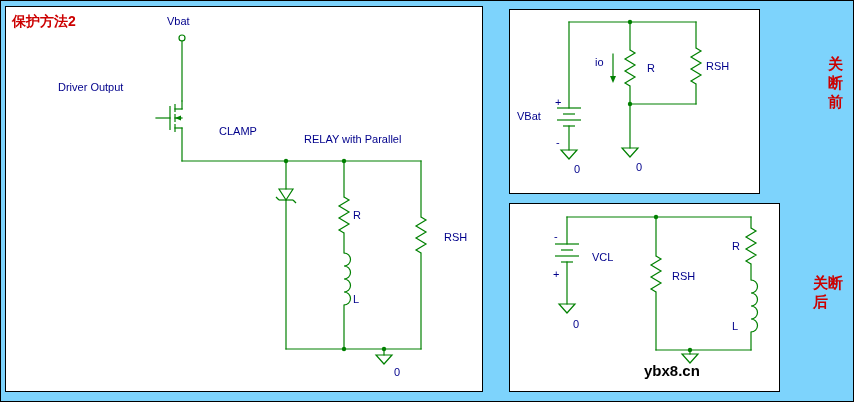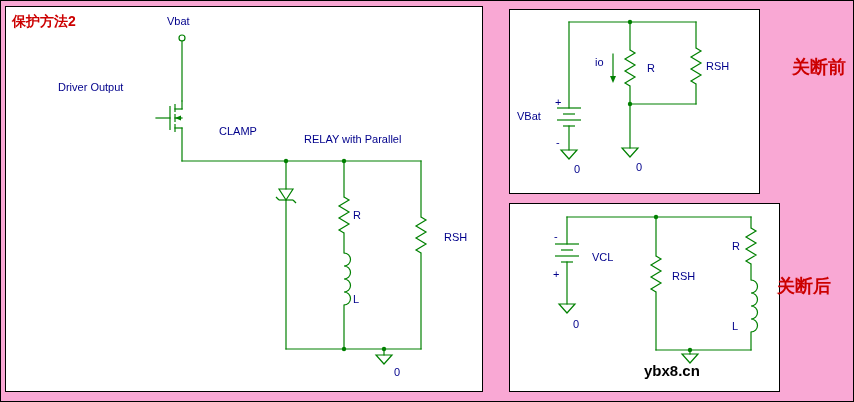--- a/index.html
+++ b/index.html
@@ -1,32 +1,32 @@
 <!DOCTYPE html>
 <html style="--wire: #008000; --label: #00008b; --caption: #cc0000;"><head>
 <meta charset="utf-8">
 <style>
   :root{ --wire:#008000; --label:#00008b; --caption:#cc0000; }
   html,body{margin:0;padding:0;background:#fff;}
   .page{
     position:relative; width:854px; height:402px;
-    border:1px solid #000; box-sizing:border-box; background:#f9a8d4;
+    border:1px solid #000; box-sizing:border-box; background:#7dd3fc;
     font-family:"Liberation Sans", sans-serif; overflow:hidden;
   }
   .panel{ position:absolute; border:1px solid #000; background:#fff; box-sizing:border-box; }
   .panel svg{ display:block; }
   .wire{ stroke:var(--wire); stroke-width:1.2; fill:none; stroke-linecap:square; }
   .comp{ stroke:var(--wire); stroke-width:1.2; fill:none; }
   .term{ stroke:var(--wire); stroke-width:1.2; fill:#fff; }
   .dot{ fill:var(--wire); stroke:none; }
   .arrowhead{ fill:var(--wire); stroke:none; }
   text.lbl{ fill:var(--label); font-size:11px; font-family:"Liberation Sans",sans-serif; }
   text.title{ fill:var(--caption); font-size:14px; font-weight:bold; font-family:"Liberation Sans",sans-serif; }
   text.wm{ fill:#000; font-size:15px; font-weight:bold; font-family:"Liberation Sans",sans-serif; }
-  .caption{ position:absolute; color:var(--caption); font-size:18px; font-weight:bold; }
+  .caption{ position:absolute; color:var(--caption); font-size:15px; font-weight:bold;margin-left:36px; }
 </style>
 </head>
 <body>
 
 <div class="page">
 
   <div class="panel" style="left:4px;top:5px;width:478px;height:386px;">
     <svg width="476" height="384" viewBox="0 0 476 384">
       <text class="title" x="6" y="19">保护方法2</text>
 

